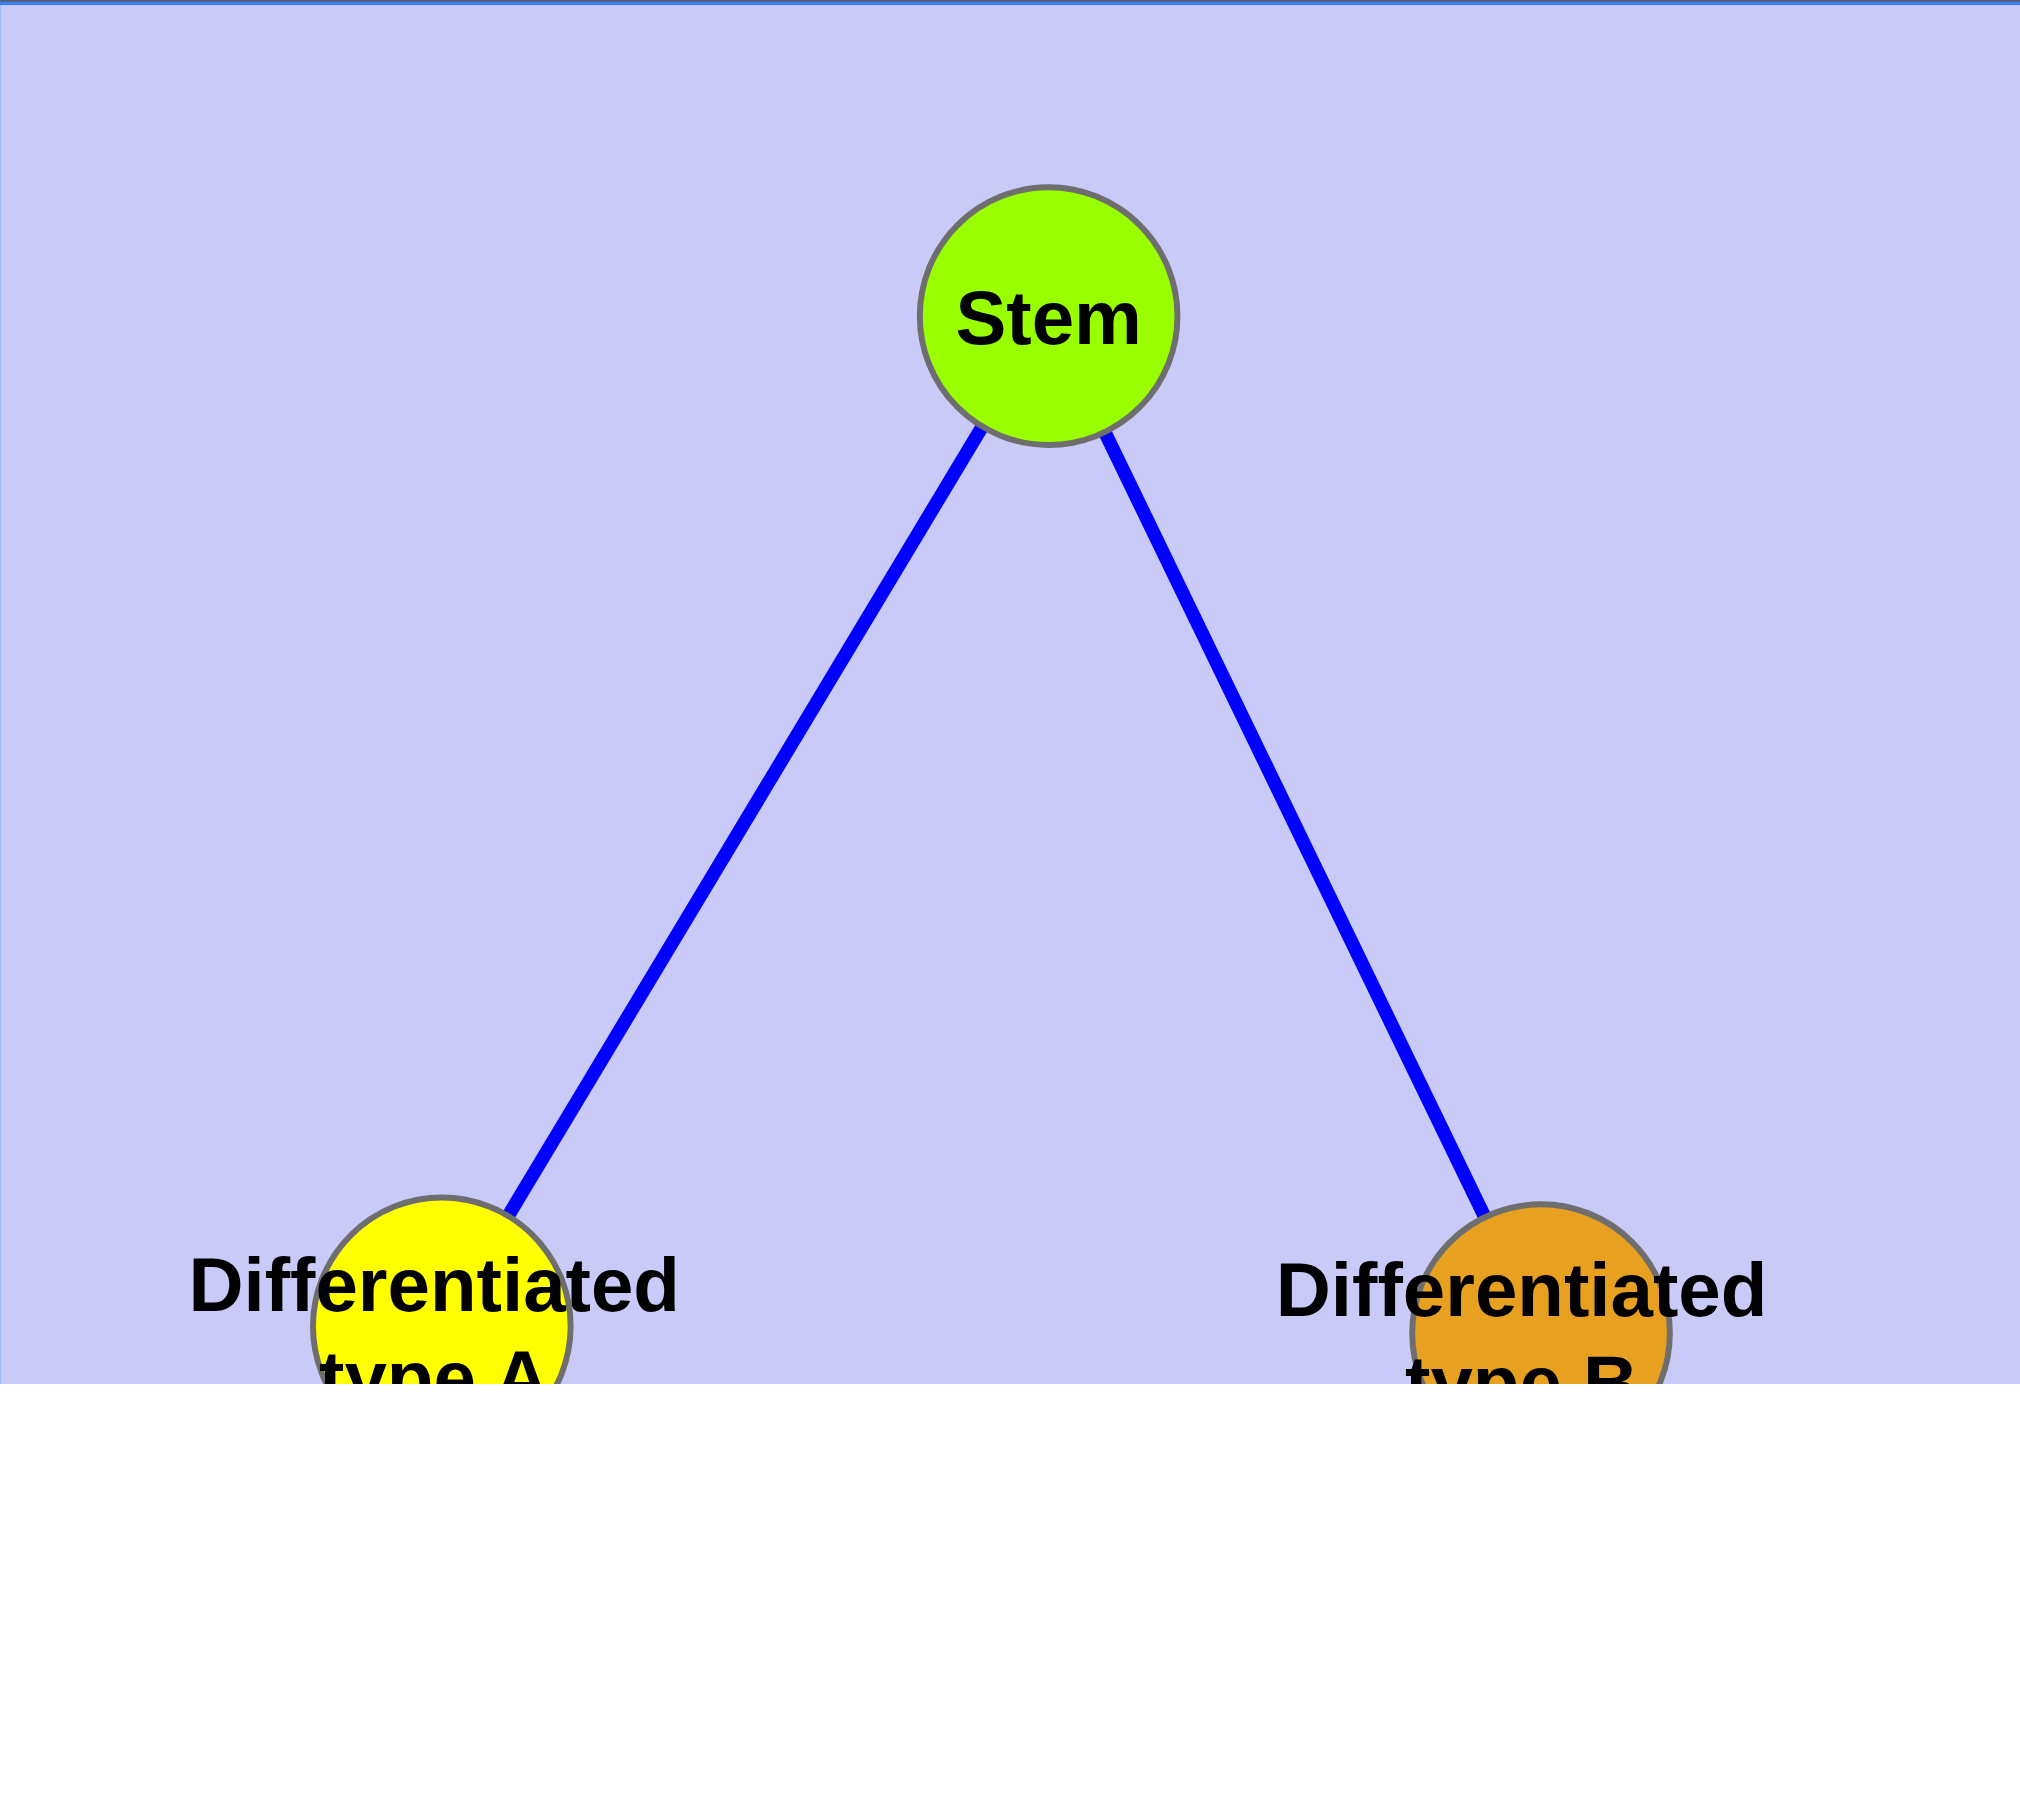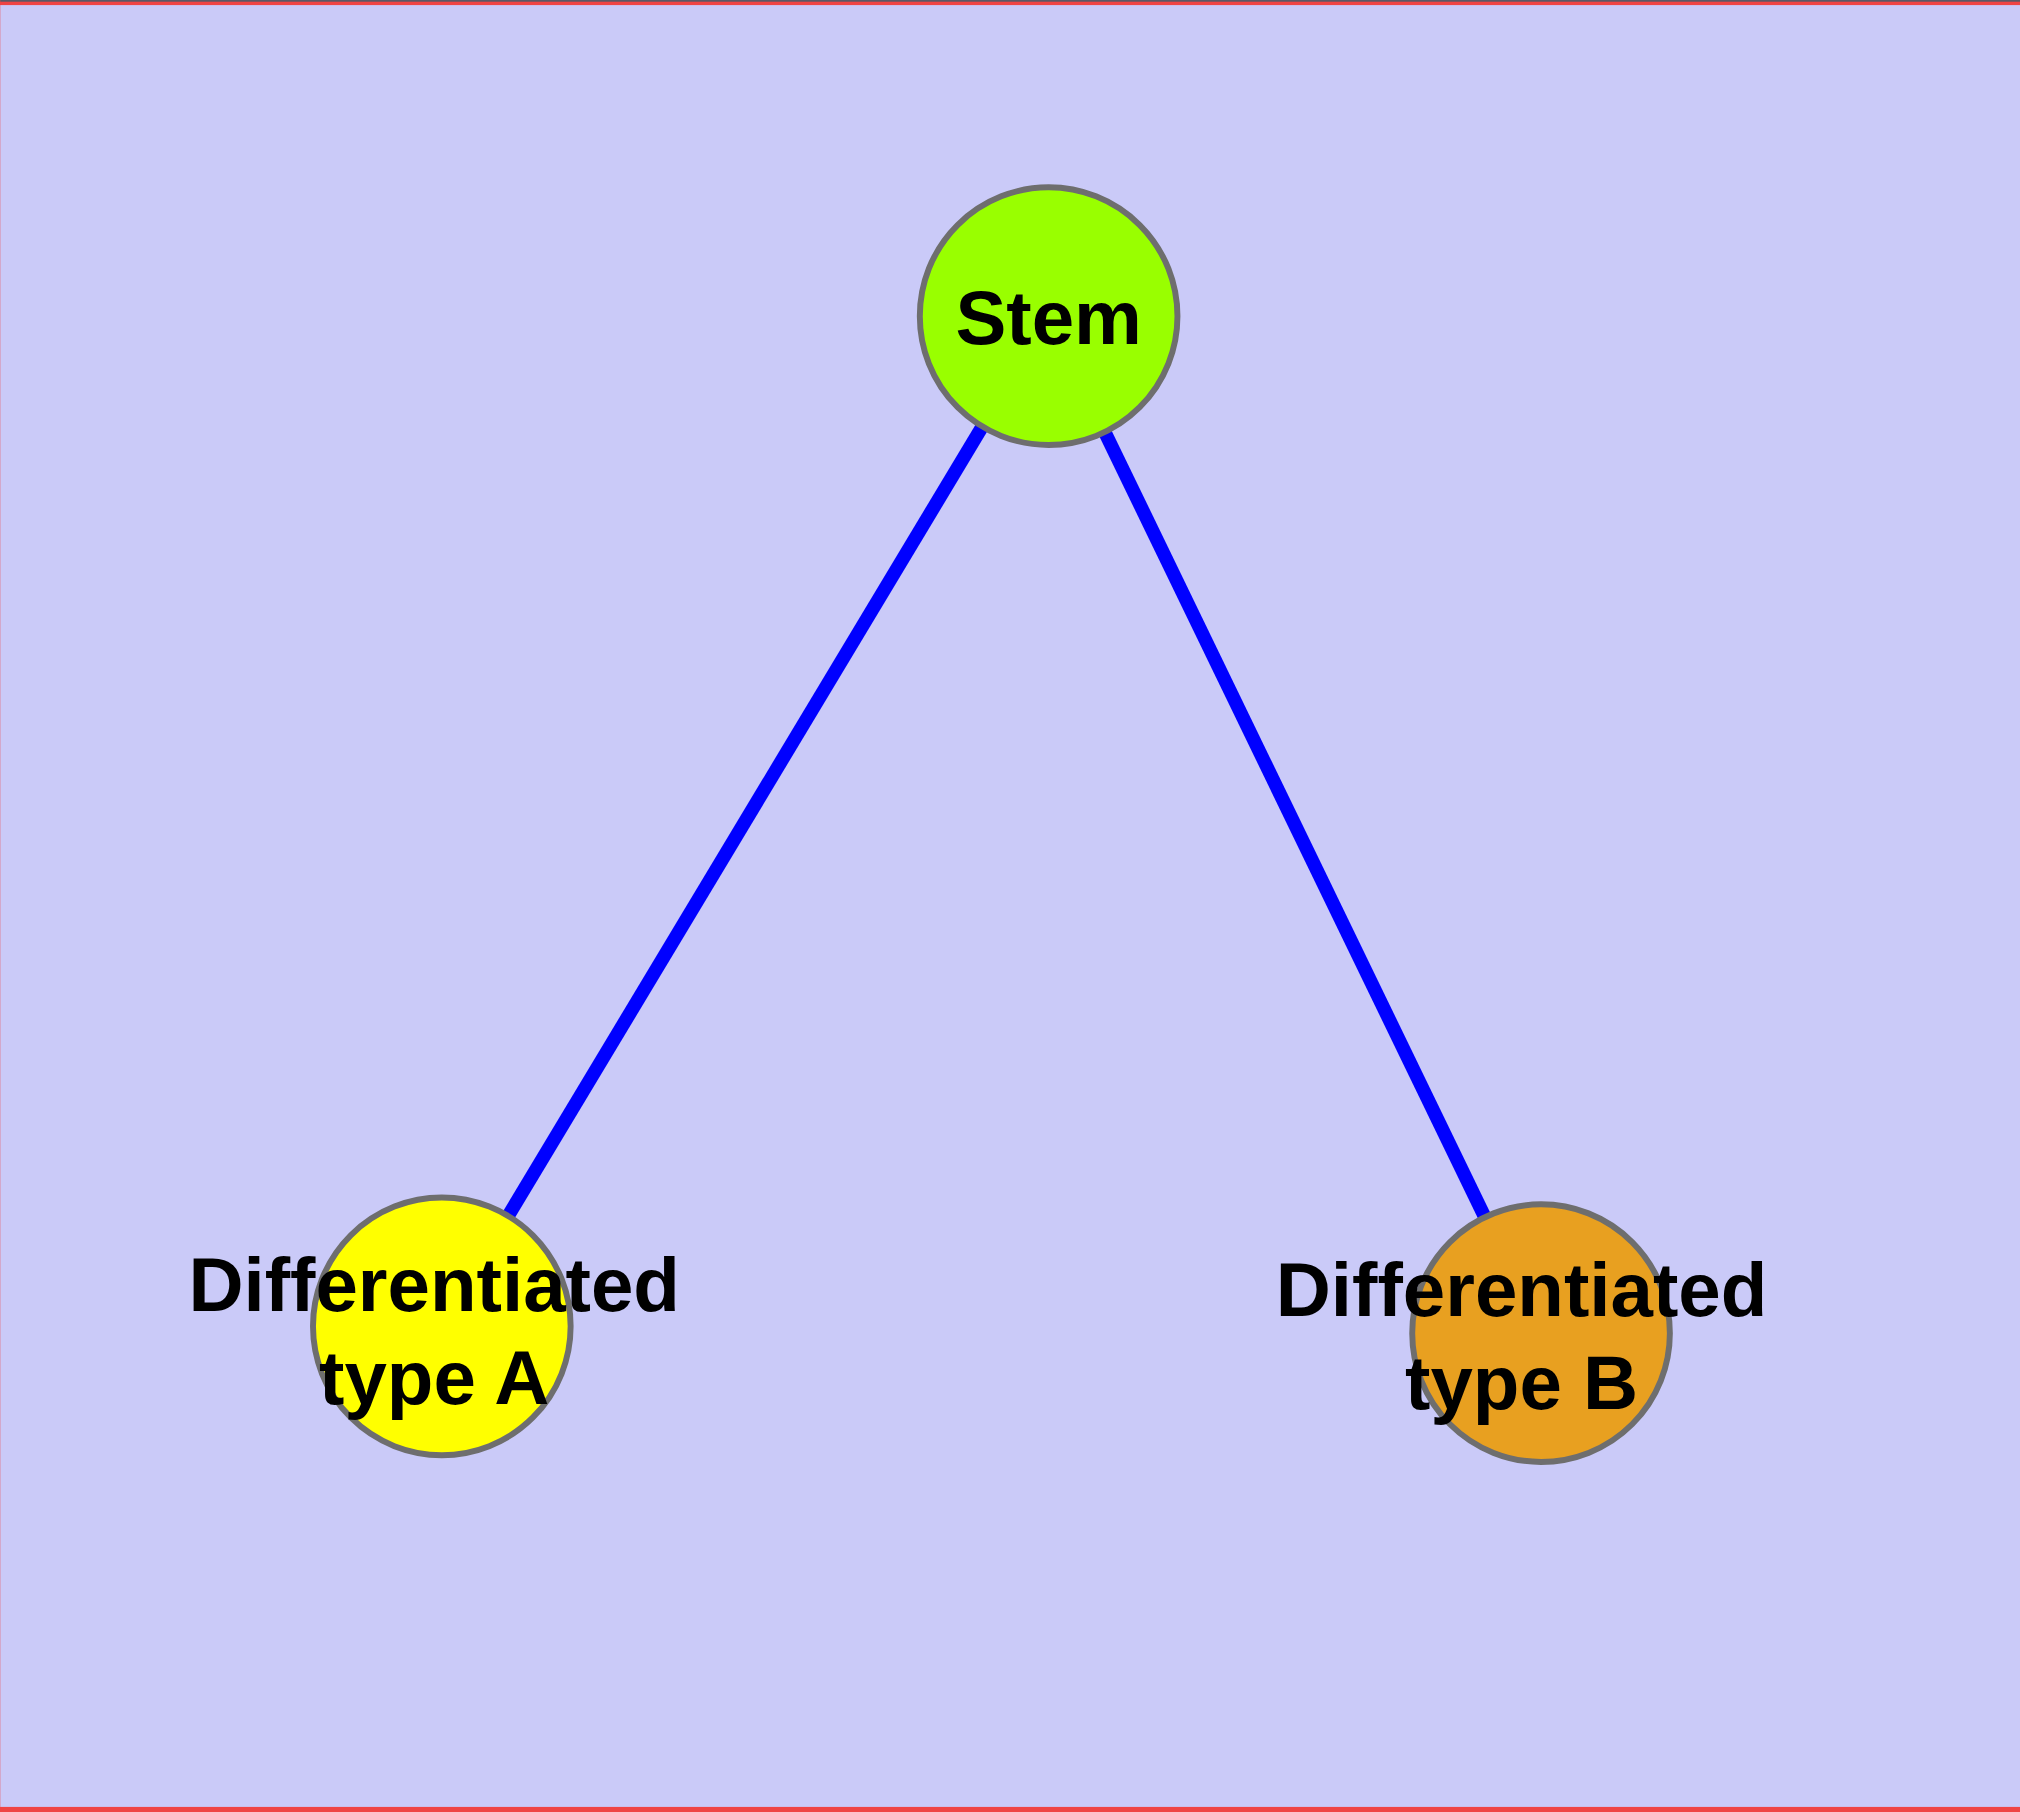--- a/index.html
+++ b/index.html
@@ -3,22 +3,22 @@
 <meta charset="utf-8">
 <style>
   html, body {
     margin: 0;
     padding: 0;
     background: #ffffff;
   }
   .stage {
     position: relative;
     width: 2021px;
-    height: 1812px;
-    background: #ef4444;
+    height: 1384px;
+    background: #3b82f6;
     overflow: hidden;
   }
   svg { display: block; }
   .edge {
     stroke-width: 16px;
     stroke-linecap: butt;
     fill: none;
   }
   .node-circle {
     stroke: #6E6E6E;

